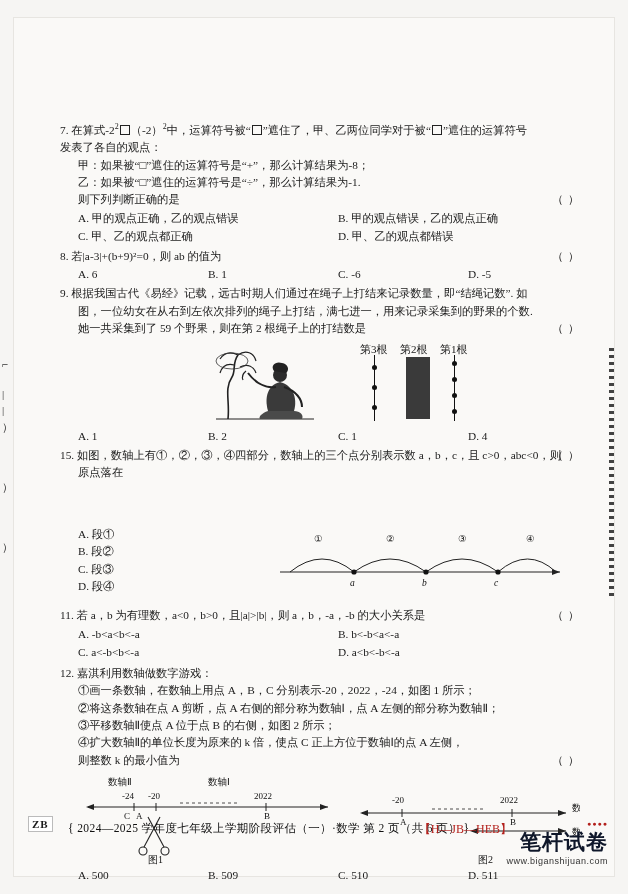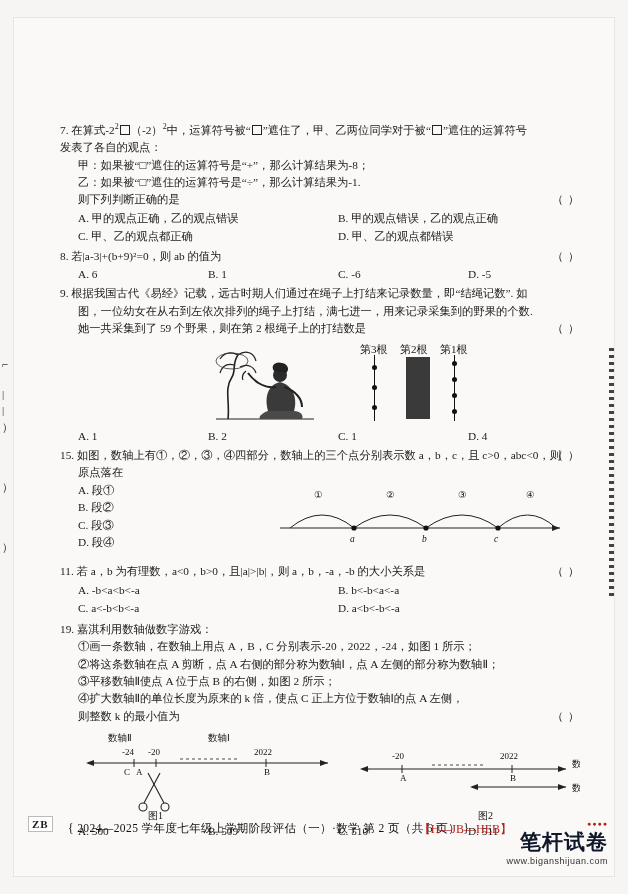--- a/index.html
+++ b/index.html
@@ -196,21 +196,21 @@
       <div class="q">
         <div class="qline">
           <span>15.</span>
           <span>如图，数轴上有①，②，③，④四部分，数轴上的三个点分别表示数 a，b，c，且 c&gt;0，abc&lt;0，则</span>
         </div>
         <div class="qline indent">
           <span>原点落在</span>
           <span class="paren" style="top:-17px;">（     ）</span>
         </div>
 
-        <div style="position:relative;">
+        <div style="position:relative;margin-top:44px;">
           <div class="indent">A. 段①</div>
           <div class="indent">B. 段②</div>
           <div class="indent">C. 段③</div>
           <div class="indent">D. 段④</div>
 
           <svg style="position:absolute;left:210px;top:-2px;" width="300" height="66">
             <line x1="10" y1="48" x2="290" y2="48" stroke="#222" stroke-width="1.1"></line>
             <polygon points="290,48 282,45 282,51" fill="#222"></polygon>
             <path d="M20 48 Q52 22 84 48" stroke="#222" stroke-width="1" fill="none"></path>
             <path d="M84 48 Q120 22 156 48" stroke="#222" stroke-width="1" fill="none"></path>
@@ -241,21 +241,21 @@
           <div>B. b&lt;-b&lt;a&lt;-a</div>
         </div>
         <div class="opts two indent">
           <div>C. a&lt;-b&lt;b&lt;-a</div>
           <div>D. a&lt;b&lt;-b&lt;-a</div>
         </div>
       </div>
 
       <div class="q" style="margin-top:3px;">
         <div class="qline">
-          <span>19.</span>
+          <span>12.</span>
           <span>嘉淇利用数轴做数字游戏：</span>
         </div>
         <div class="qline indent">①画一条数轴，在数轴上用点 A，B，C 分别表示-20，2022，-24，如图 1 所示；</div>
         <div class="qline indent">②将这条数轴在点 A 剪断，点 A 右侧的部分称为数轴Ⅰ，点 A 左侧的部分称为数轴Ⅱ；</div>
         <div class="qline indent">③平移数轴Ⅱ使点 A 位于点 B 的右侧，如图 2 所示；</div>
         <div class="qline indent">④扩大数轴Ⅱ的单位长度为原来的 k 倍，使点 C 正上方位于数轴Ⅰ的点 A 左侧，</div>
         <div class="qline indent">
           <span>则整数 k 的最小值为</span>
           <span class="paren">（     ）</span>
         </div>

